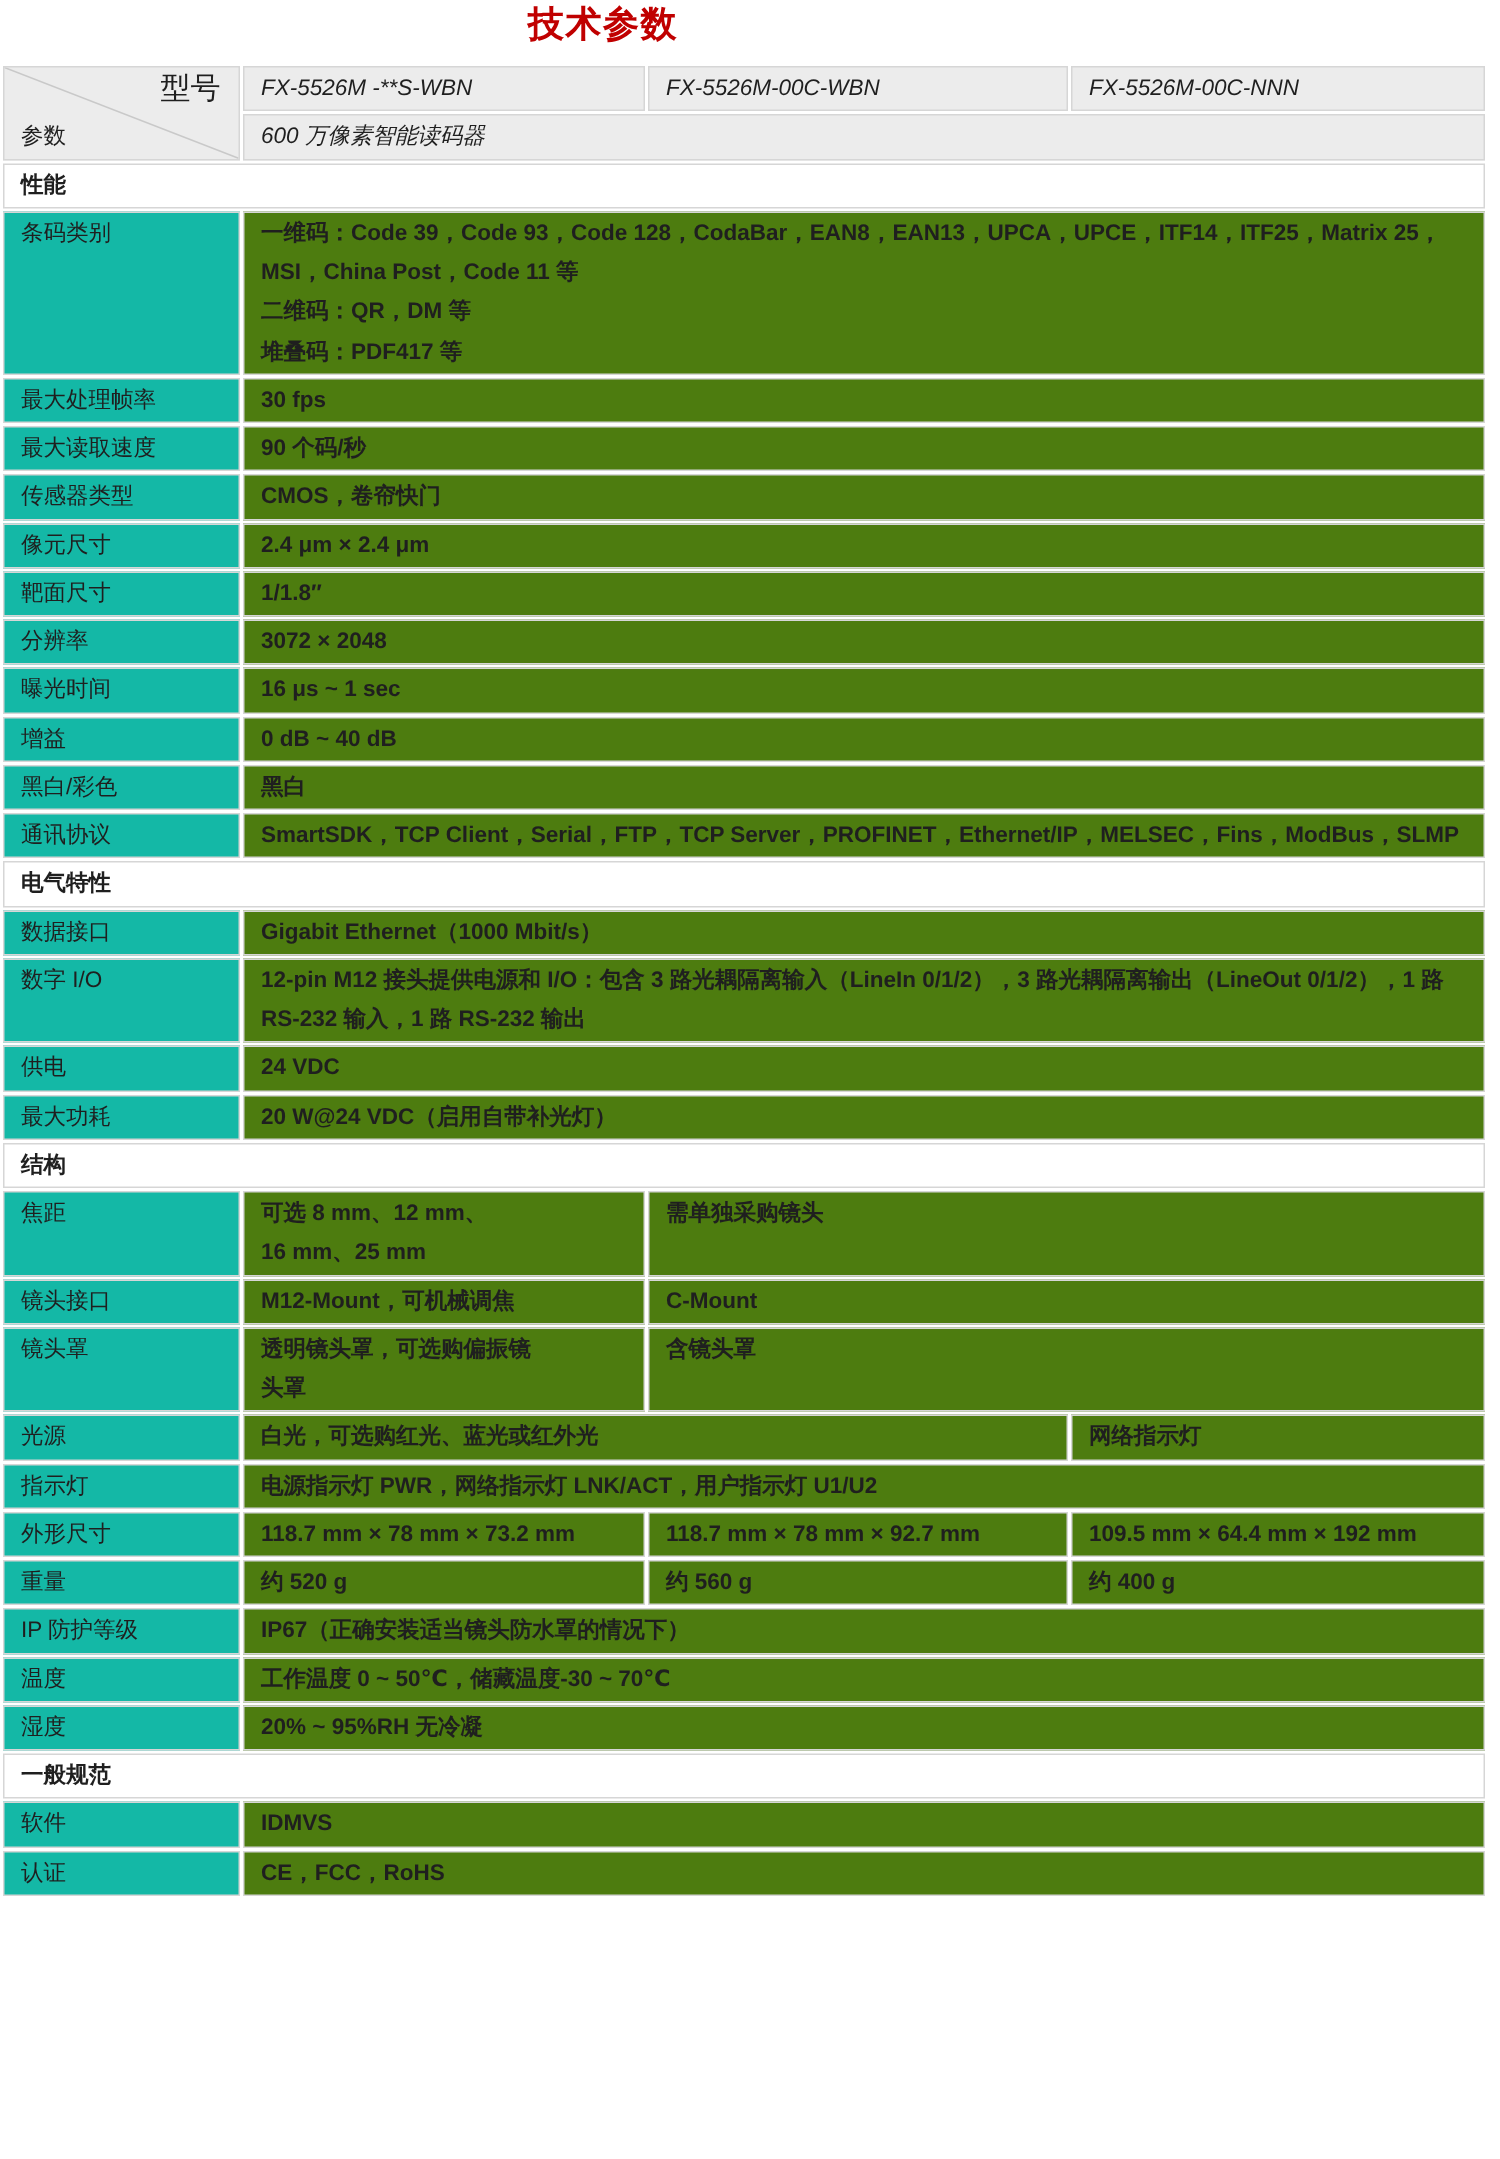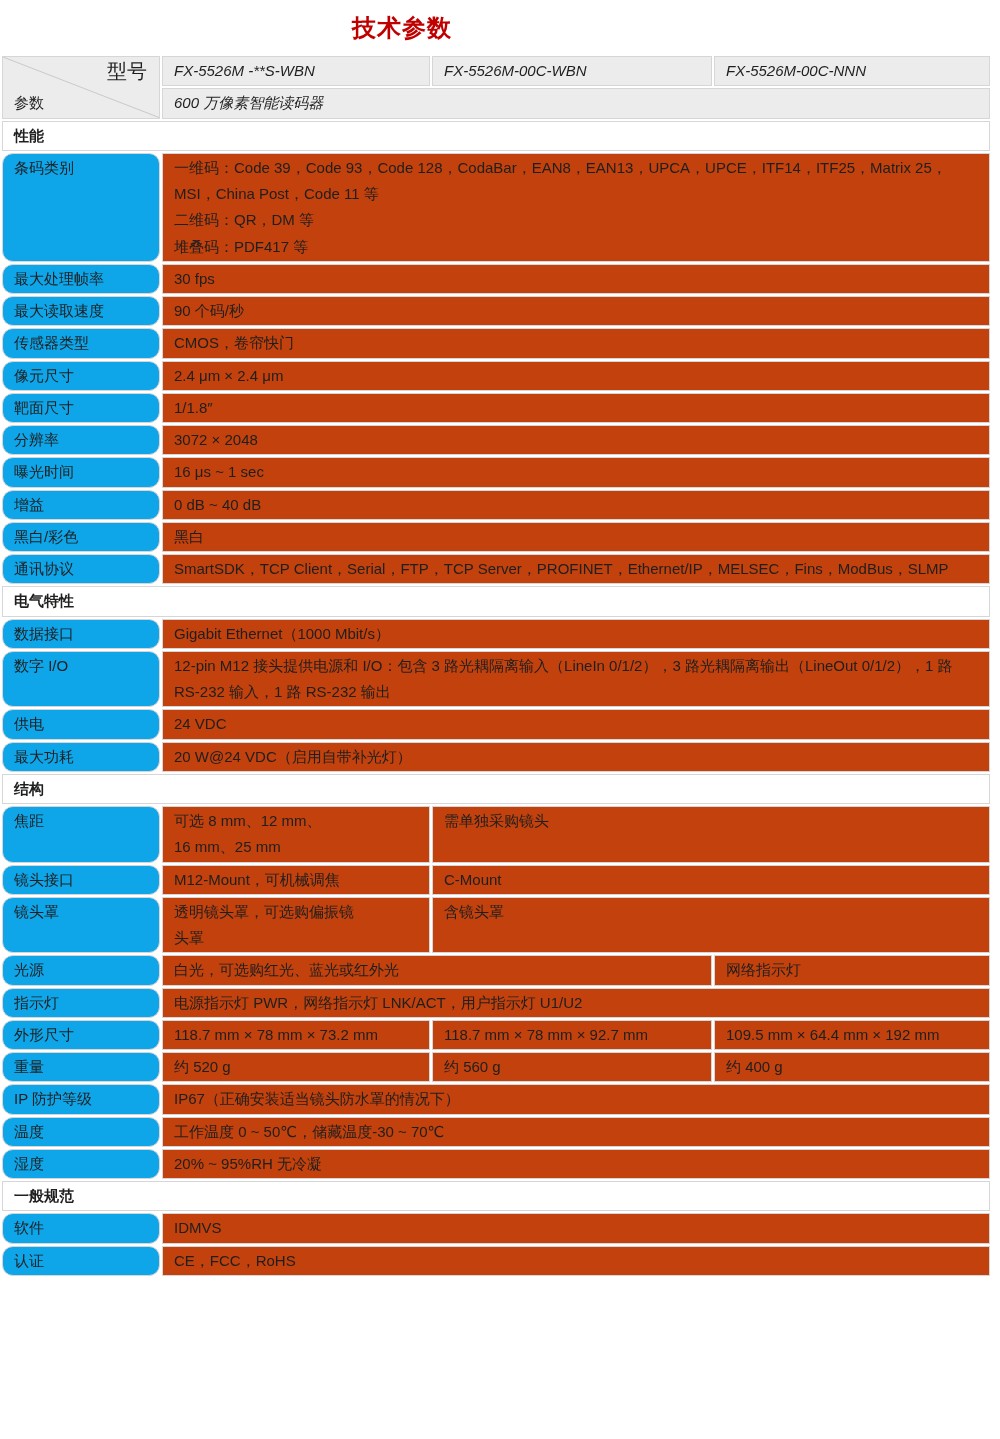--- a/index.html
+++ b/index.html
@@ -8,21 +8,20 @@
     background: #ffffff;
     width: 1000px;
     min-height: 1439px;
     font-family: "Liberation Sans", "DejaVu Sans", sans-serif;
     color: #1f1f1f;
   }
   .page {
     width: 804px;
     min-height: 1439px;
     box-sizing: border-box;
-    padding-top: 12px;
   }
   .doc-title {
     text-align: center;
     font-size: 24px;
     font-weight: bold;
     margin: 0 0 10px 0;
     letter-spacing: 1px;
   }
   table.spec {
     border-collapse: separate;
@@ -67,26 +66,26 @@
     font-size: 15px;
     line-height: 26px;
     margin-top: 20px;
   }
   td.section {
     font-weight: bold;
     background: #ffffff;
     font-size: 15.5px;
   }
   td.label {
-    background: #0ea5e9;
-    border-radius: 11px;
+    background: #14b8a6;
   }
   td.val {
-    background: #c2410c;
+    background: #4d7c0f;
     white-space: pre-line;
+    font-weight: bold;
   }
 </style>
 </head>
 <body>
 
 <div class="page">
 
   <h1 class="doc-title" style="color:#C00000">技术参数</h1>
 
   <table class="spec">

